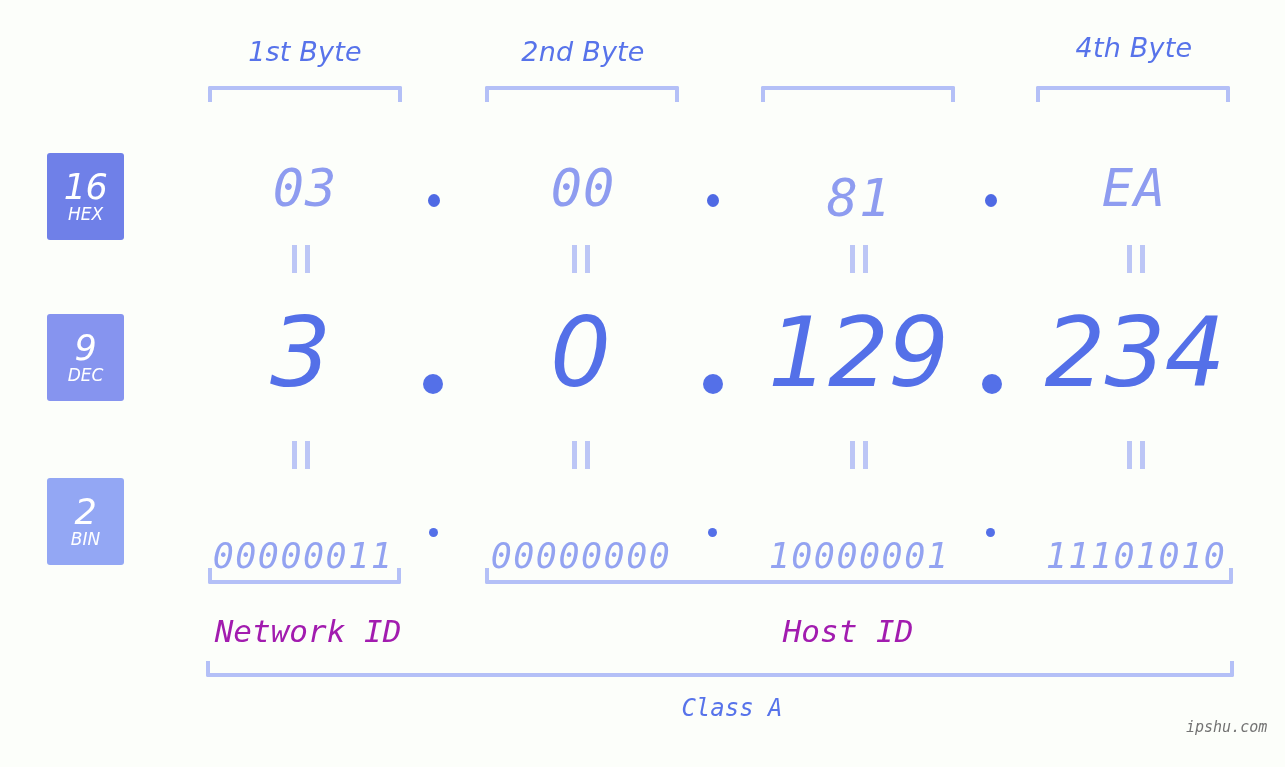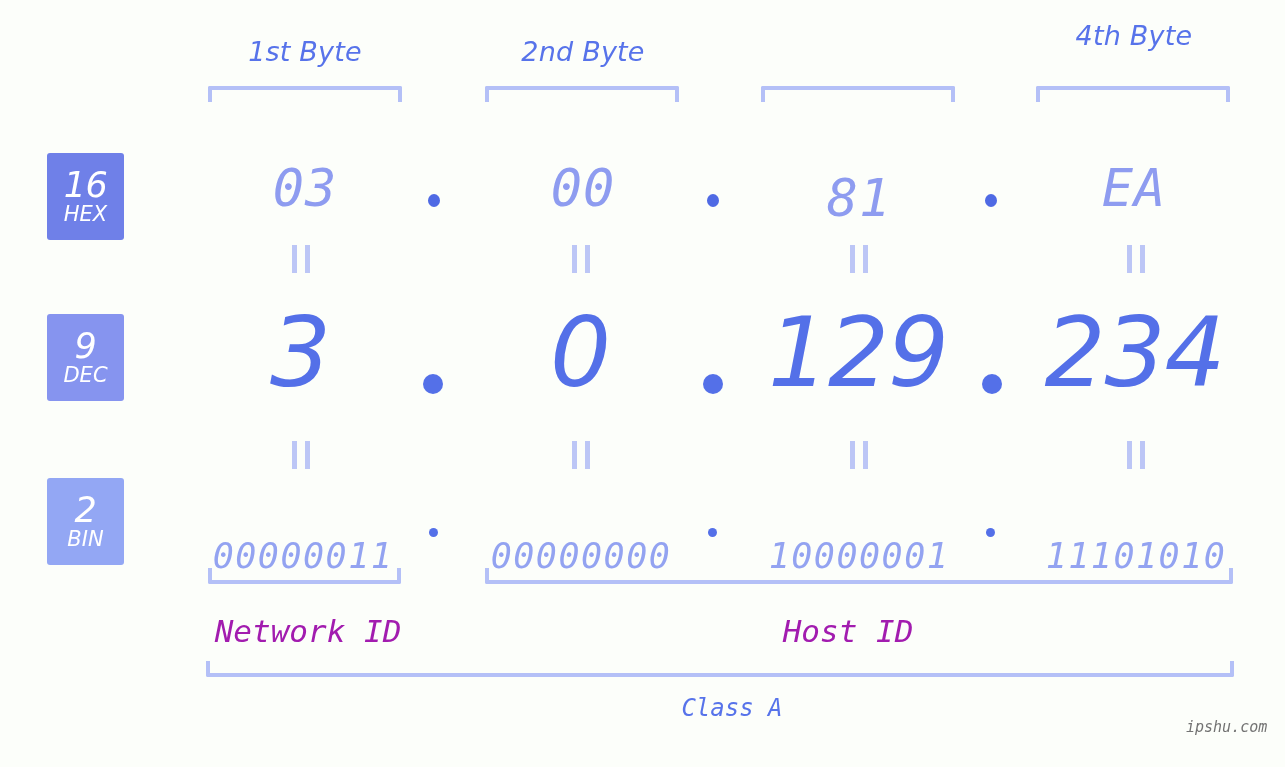--- a/index.html
+++ b/index.html
@@ -63,21 +63,21 @@
     justify-content: center;
     line-height: 1;
   }
   .badge .num {
     font-size: 35px;
     font-family: "DejaVu Sans", sans-serif;
     letter-spacing: -0.5px;
     margin-bottom: 1px;
   }
   .badge .abbr {
-    font-size: 21px;
+    font-size: 17px;
     font-family: "DejaVu Sans", sans-serif;
     letter-spacing: 0px;
   }
   .badge-hex { background: #6f80e8; }
   .badge-dec { background: #8694ef; }
   .badge-bin { background: #93a7f4; }
 
   
   .hex-val {
     font-family: "DejaVu Sans Mono", monospace;
@@ -166,21 +166,21 @@
     white-space: nowrap;
   }
 </style>
 </head>
 <body>
 
 <div id="stage">
 
   <div class="abs byte-label" style="left:205px; top:36px; width:200px;">1st Byte</div>
   <div class="abs byte-label" style="left:483px; top:36px; width:200px;">2nd Byte</div>
-  <div class="abs byte-label" style="left:1034px; top:20px; width:200px;">4th Byte</div>
+  <div class="abs byte-label" style="left:1034px; top:32px; width:200px;">4th Byte</div>
 
   <div class="abs bracket-down" style="left:208px; top:86px; width:194px;"></div>
   <div class="abs bracket-down" style="left:485px; top:86px; width:194px;"></div>
   <div class="abs bracket-down" style="left:761px; top:86px; width:194px;"></div>
   <div class="abs bracket-down" style="left:1036px; top:86px; width:194px;"></div>
 
   <div class="abs badge badge-hex" style="left:47px; top:153px;">
     <span class="num">16</span>
     <span class="abbr">HEX</span>
   </div>

